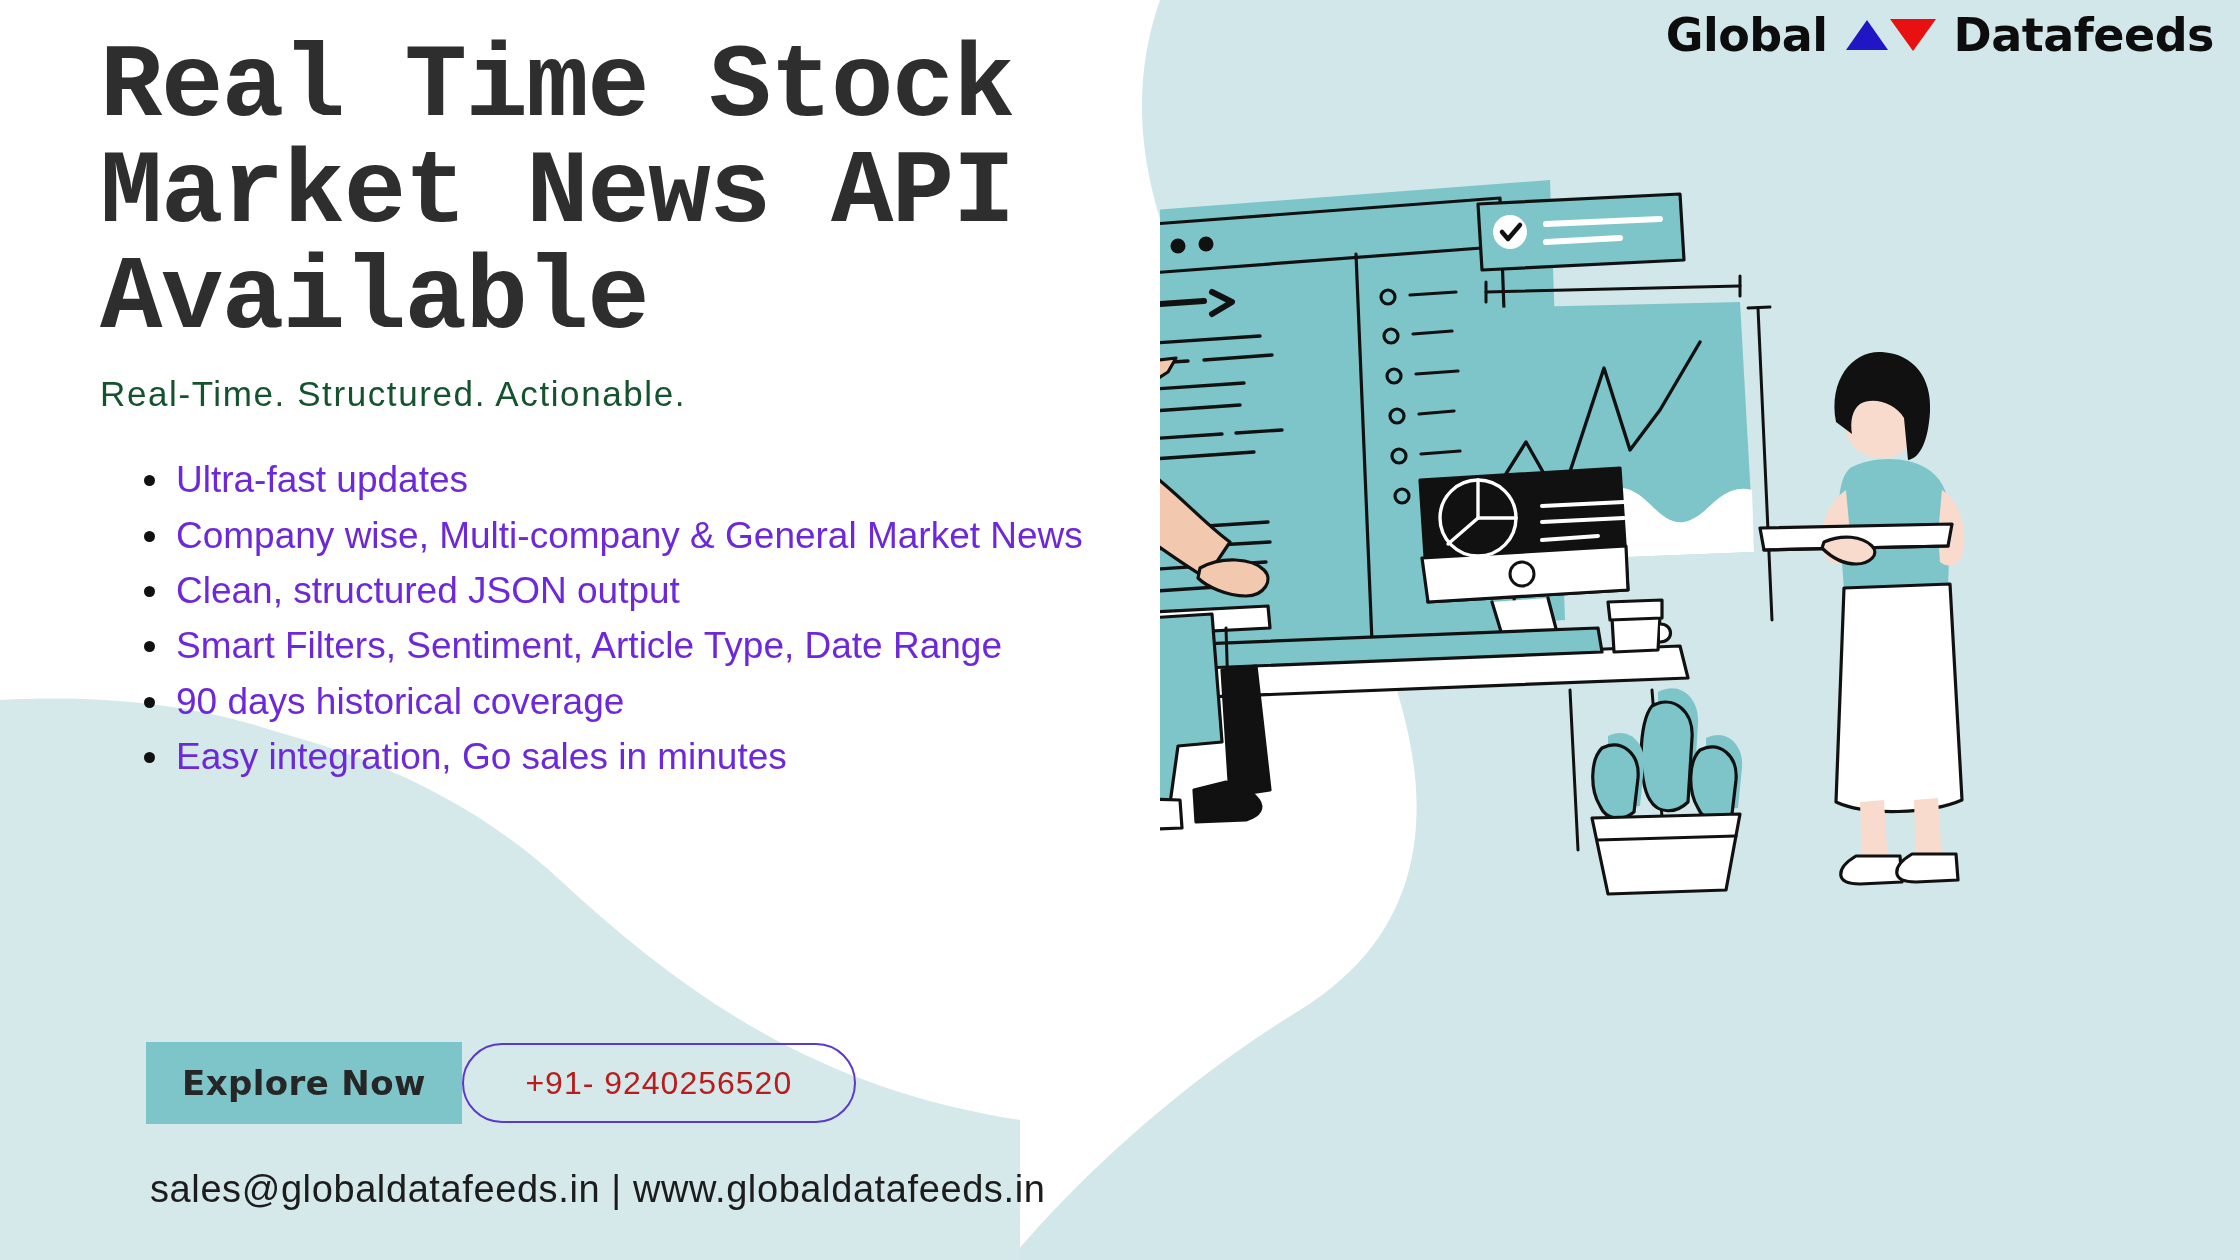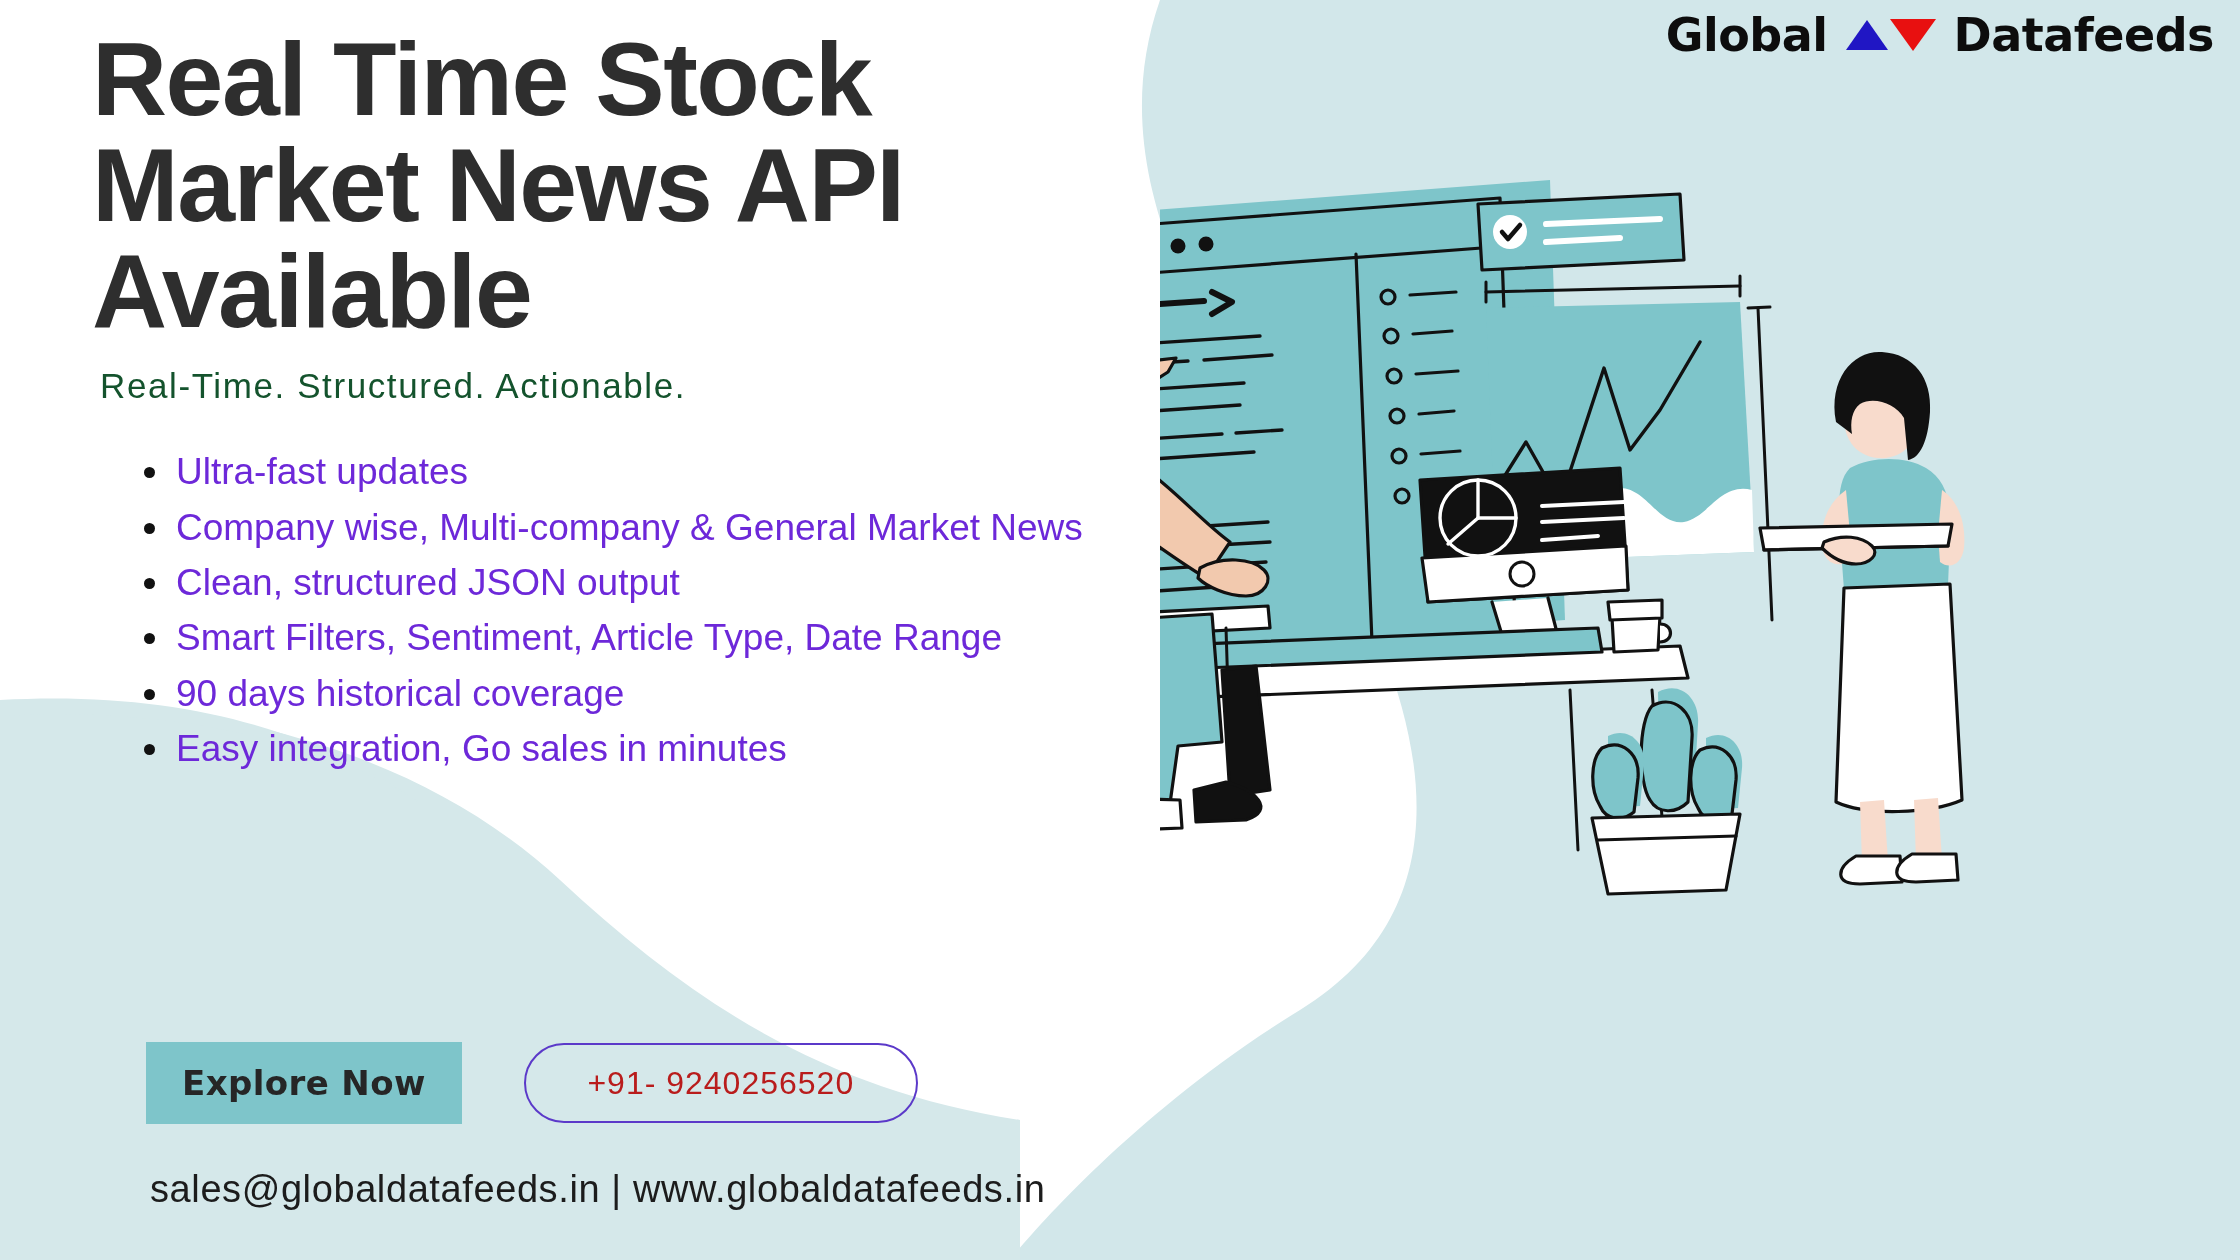--- a/index.html
+++ b/index.html
@@ -11,27 +11,27 @@
   }
   #banner{position:absolute;inset:0;width:2240px;height:1260px;overflow:hidden;background:#ffffff;}
 
   
   #bg-layer{position:absolute;inset:0;width:100%;height:100%;}
 
   
   .copy{position:absolute;left:92px;top:26px;width:1080px;z-index:5;}
 
   .headline{
-    font-family:Liberation Sans, sans-serif;
+    font-family:Liberation Mono, monospace;
     font-weight:700;
     font-size:104px;
     line-height:1.02;
     letter-spacing:-1.5px;
     color:#2e2e2e;
-    margin:0;
+    margin:8px;
     white-space:pre-line;
   }
   .subhead{
     margin:22px 0 0 8px;
     font-size:35px;
     font-weight:300;
     letter-spacing:1.6px;
     color:#14532d;
     font-family:"Liberation Sans","DejaVu Sans",sans-serif;
   }
@@ -54,21 +54,21 @@
   }
   ul.features li::before{
     content:"";
     position:absolute;
     left:8px;top:19px;
     width:11px;height:11px;border-radius:50%;
     background:#111;
   }
 
   
-  .cta-row{position:absolute;left:146px;top:1042px;display:flex;align-items:center;gap:62px;z-index:6;}
+  .cta-row{position:absolute;left:146px;top:1042px;display:flex;align-items:center;z-index:6;}
   .explore-btn{
     background:#7ec5ca;
     color:#262626;
     border:none;
     padding:0 36px;
     height:82px;
     min-width:228px;
     font-size:34px;
     font-weight:700;
     letter-spacing:.4px;

